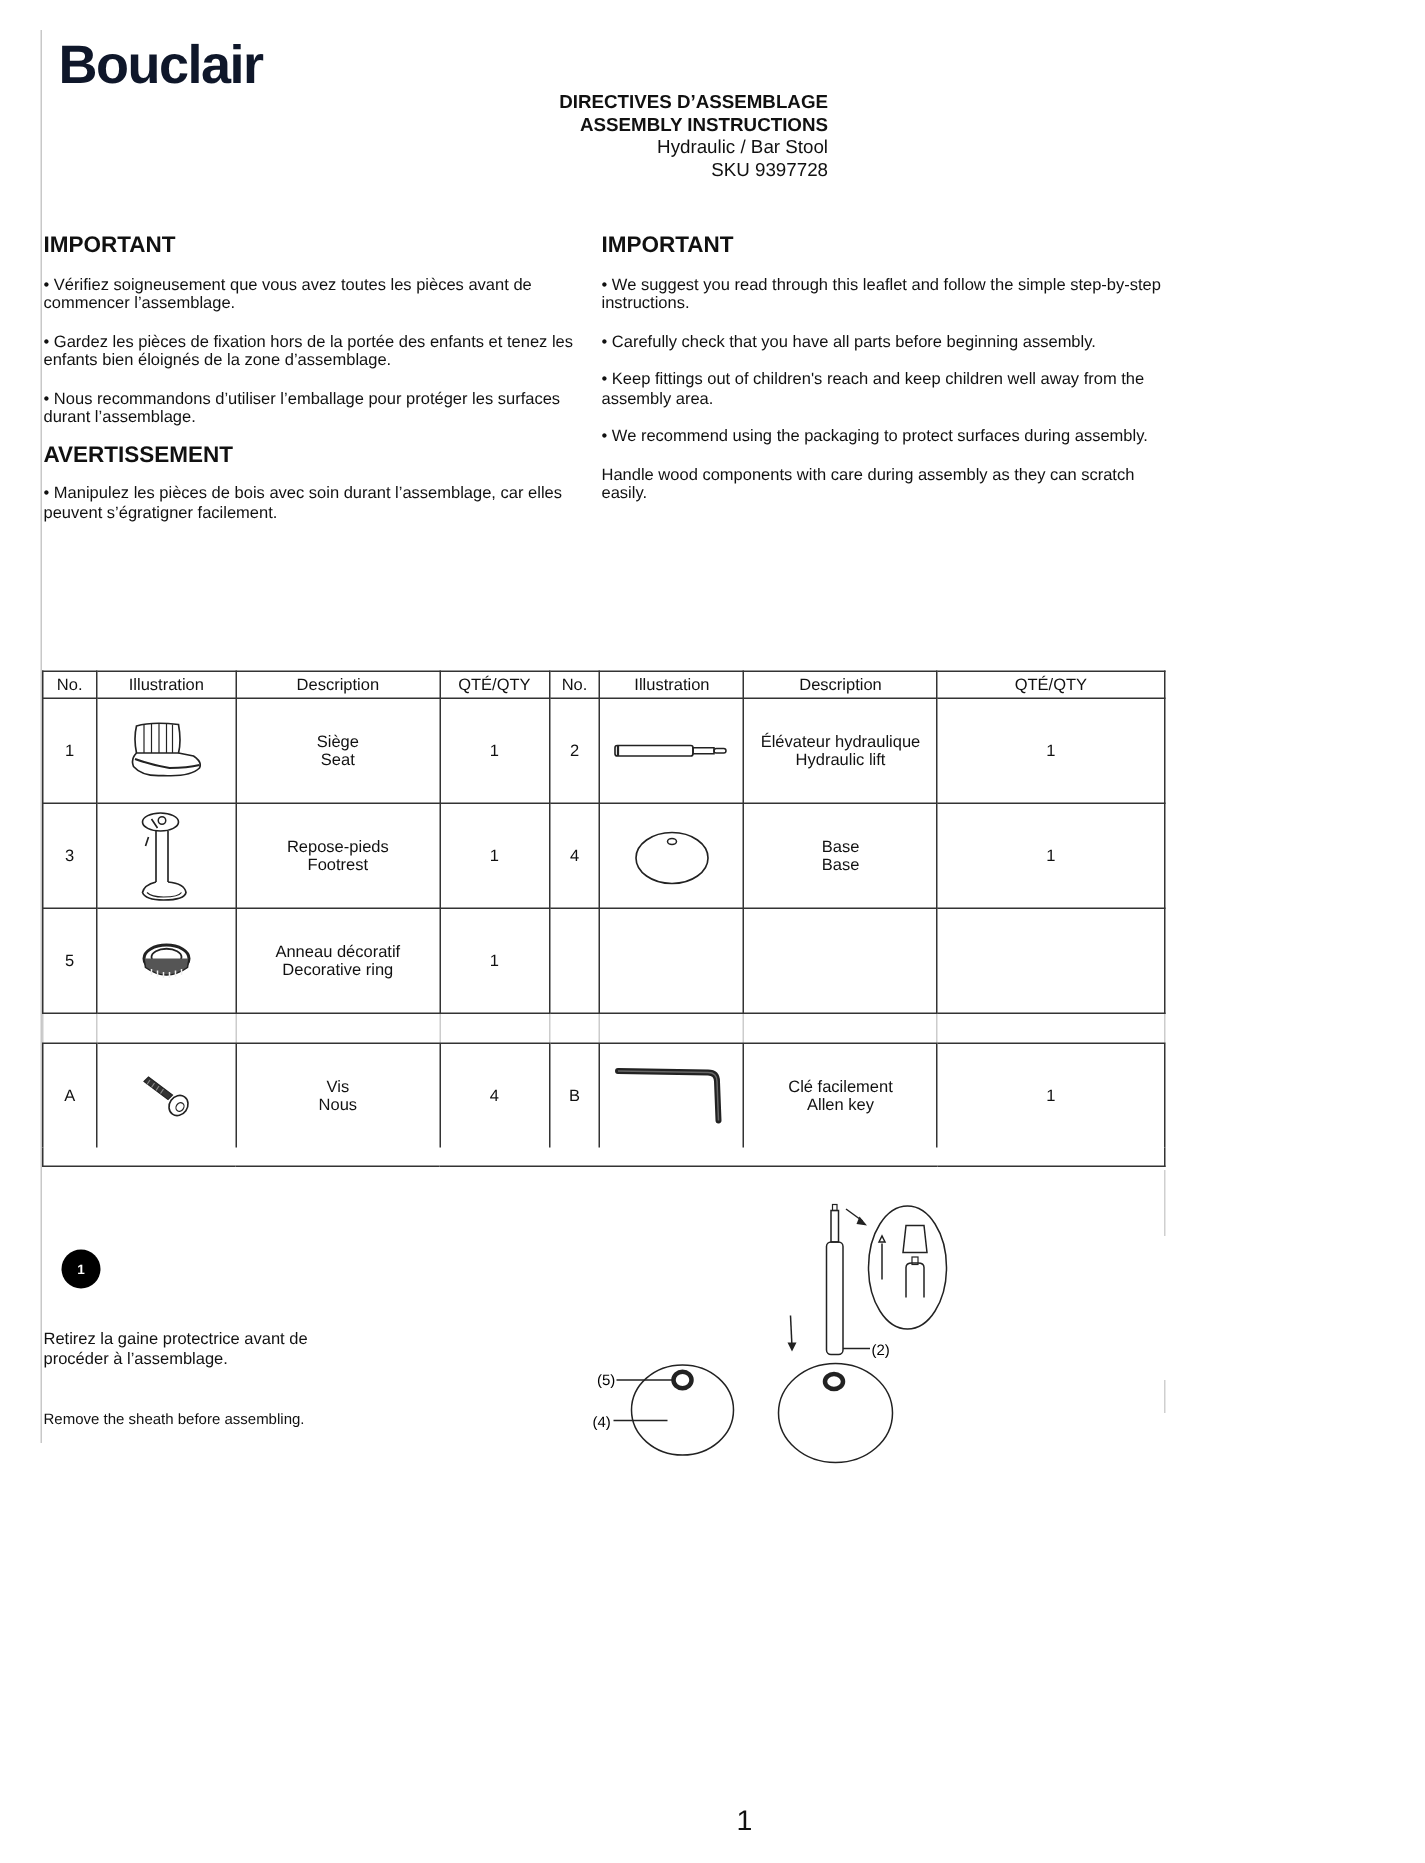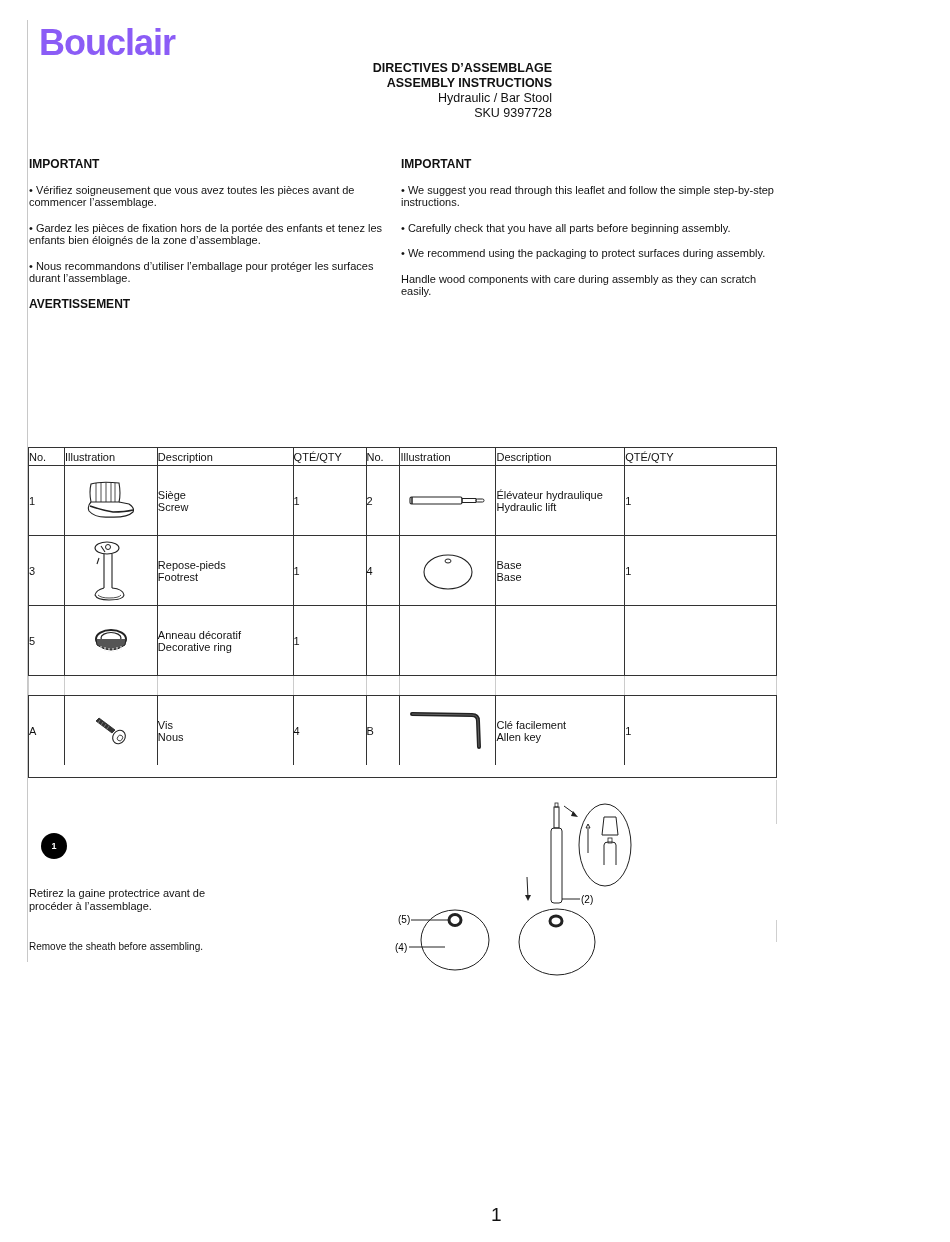--- a/index.html
+++ b/index.html
@@ -1,30 +1,30 @@
 <!DOCTYPE html>
 <html><head>
   <meta charset="utf-8">
   <style>
     html, body { margin: 0; padding: 0; background: #ffffff; }
     body { width: 950px; height: 1242px; position: relative; overflow: hidden;
            font-family: "Liberation Sans", sans-serif; color: #111; }
     .margin-line { position: absolute; left: 27px; top: 20px; width: 1px; height: 942px; background: #c8c8c8; }
     .right-line-1 { position: absolute; left: 776px; top: 780px; width: 1px; height: 44px; background: #cfcfcf; }
     .right-line-2 { position: absolute; left: 776px; top: 920px; width: 1px; height: 22px; background: #cfcfcf; }
-    .logo { position: absolute; left: 39px; top: 22px; font-size: 36px; font-weight: bold; letter-spacing: -1px; color: #8b5cf6; }
+    .logo { position: absolute; left: 39px; top: 22px; font-size: 36px; font-weight: bold; letter-spacing: -1px; color: #0f172a; }
     .header { position: absolute; left: 252px; top: 61px; width: 300px; text-align: right; font-size: 12.5px; line-height: 15px; }
     .header .b { font-weight: bold; }
     .col { position: absolute; top: 158px; font-size: 11px; line-height: 12.5px; }
     .col.fr { left: 29px; width: 365px; }
     .col.en { left: 401px; width: 380px; }
-    .col h4 { margin: 0 0 13px 0; font-size: 12px; font-weight: bold; }
+    .col h4 { margin: 0 0 13px 0; font-size: 15px; font-weight: bold; }
     .col p { margin: 0 0 13px 0; }
     table.parts { position: absolute; left: 28px; top: 447px; width: 749px; border-collapse: collapse; font-size: 11px; }
-    table.parts td, table.parts th { border: 1px solid #333; text-align: left; vertical-align: middle; padding: 0; font-weight: normal; }
+    table.parts td, table.parts th { border: 1px solid #333; text-align: center; vertical-align: middle; padding: 0; font-weight: normal; }
     table.parts th { height: 17px; }
     table.parts tr.item td { height: 69px; }
     table.parts tr.spacer td { height: 19px; border-left-color: #ccc; border-right-color: #ccc; }
     table.parts tr.hw td { height: 69px; border-bottom: none; }
     table.parts tr.hwpad td { height: 12px; border-top: none; }
     .illus { display: flex; align-items: center; justify-content: center; }
     .step-badge { position: absolute; left: 41px; top: 833px; width: 26px; height: 26px; border-radius: 50%; background: #000; color: #fff;
                   font-size: 9px; font-weight: bold; display: flex; align-items: center; justify-content: center; }
     .step-fr { position: absolute; left: 29px; top: 887px; width: 210px; font-size: 11px; line-height: 12.5px; }
     .step-en { position: absolute; left: 29px; top: 941px; font-size: 10px; }
@@ -46,26 +46,28 @@
   <div>Hydraulic / Bar Stool</div>
   <div>SKU 9397728</div>
 </div>
 
 <div class="col fr">
   <h4>IMPORTANT</h4>
   <p>•  Vérifiez soigneusement que vous avez toutes les pièces avant de commencer l’assemblage.</p>
   <p>• Gardez les pièces de fixation hors de la portée des enfants et tenez les enfants bien éloignés de la zone d’assemblage.</p>
   <p>• Nous recommandons d’utiliser l’emballage pour protéger les surfaces durant l’assemblage.</p>
   <h4>AVERTISSEMENT</h4>
+  <p>• Manipulez les pièces de bois avec soin durant l’assemblage, car elles peuvent s’égratigner facilement.</p>
 </div>
 
 <div class="col en">
   <h4>IMPORTANT</h4>
   <p>•  We suggest you read through this leaflet and follow the simple step-by-step instructions.</p>
   <p>• Carefully check that you have all parts before beginning assembly.</p>
+  <p>•  Keep fittings out of children's reach and keep children well away from the assembly area.</p>
   <p>•  We recommend using the packaging to protect surfaces during assembly.</p>
   <p>Handle wood components with care during assembly as they can scratch easily.</p>
 </div>
 
 <table class="parts">
   <colgroup>
     <col style="width:36px">
       <col style="width:93px">
       <col style="width:136px">
       <col style="width:73px">
@@ -93,21 +95,21 @@
       <svg width="52" height="42" viewBox="0 0 52 42">
         <path d="M6 4 Q16 1 34 3 Q36 14 34 22 L6 22 Q4 12 6 4 Z" fill="none" stroke="#222" stroke-width="1.1"></path>
         <path d="M11 3 L11 22 M16 2.5 L16 22 M21 2.5 L21 22 M26 2.7 L26 22 M30 3 L30 22" stroke="#222" stroke-width="0.8"></path>
         <path d="M6 22 Q2 26 4 31 Q10 38 24 37 Q42 38 48 32 Q50 28 44 24 L34 22" fill="none" stroke="#222" stroke-width="1.1"></path>
         <path d="M5 26 Q16 30 28 32 Q40 32 48 30" fill="none" stroke="#222" stroke-width="1.4"></path>
       </svg>
           </div>
         </td>
     <td>
       <div>Siège</div>
-      <div>Screw</div>
+      <div>Seat</div>
     </td>
     <td>1</td>
     <td>2</td>
     <td>
           <div class="illus">
       <svg width="80" height="12" viewBox="0 0 80 12">
         <rect x="2" y="2" width="52" height="7" rx="1.5" fill="none" stroke="#222" stroke-width="1.1"></rect>
         <line x1="4" y1="2" x2="4" y2="9" stroke="#222" stroke-width="1.5"></line>
         <rect x="54" y="3.5" width="14" height="4" fill="none" stroke="#222" stroke-width="1"></rect>
         <rect x="68" y="4" width="8" height="3" rx="1.5" fill="none" stroke="#222" stroke-width="1"></rect>

